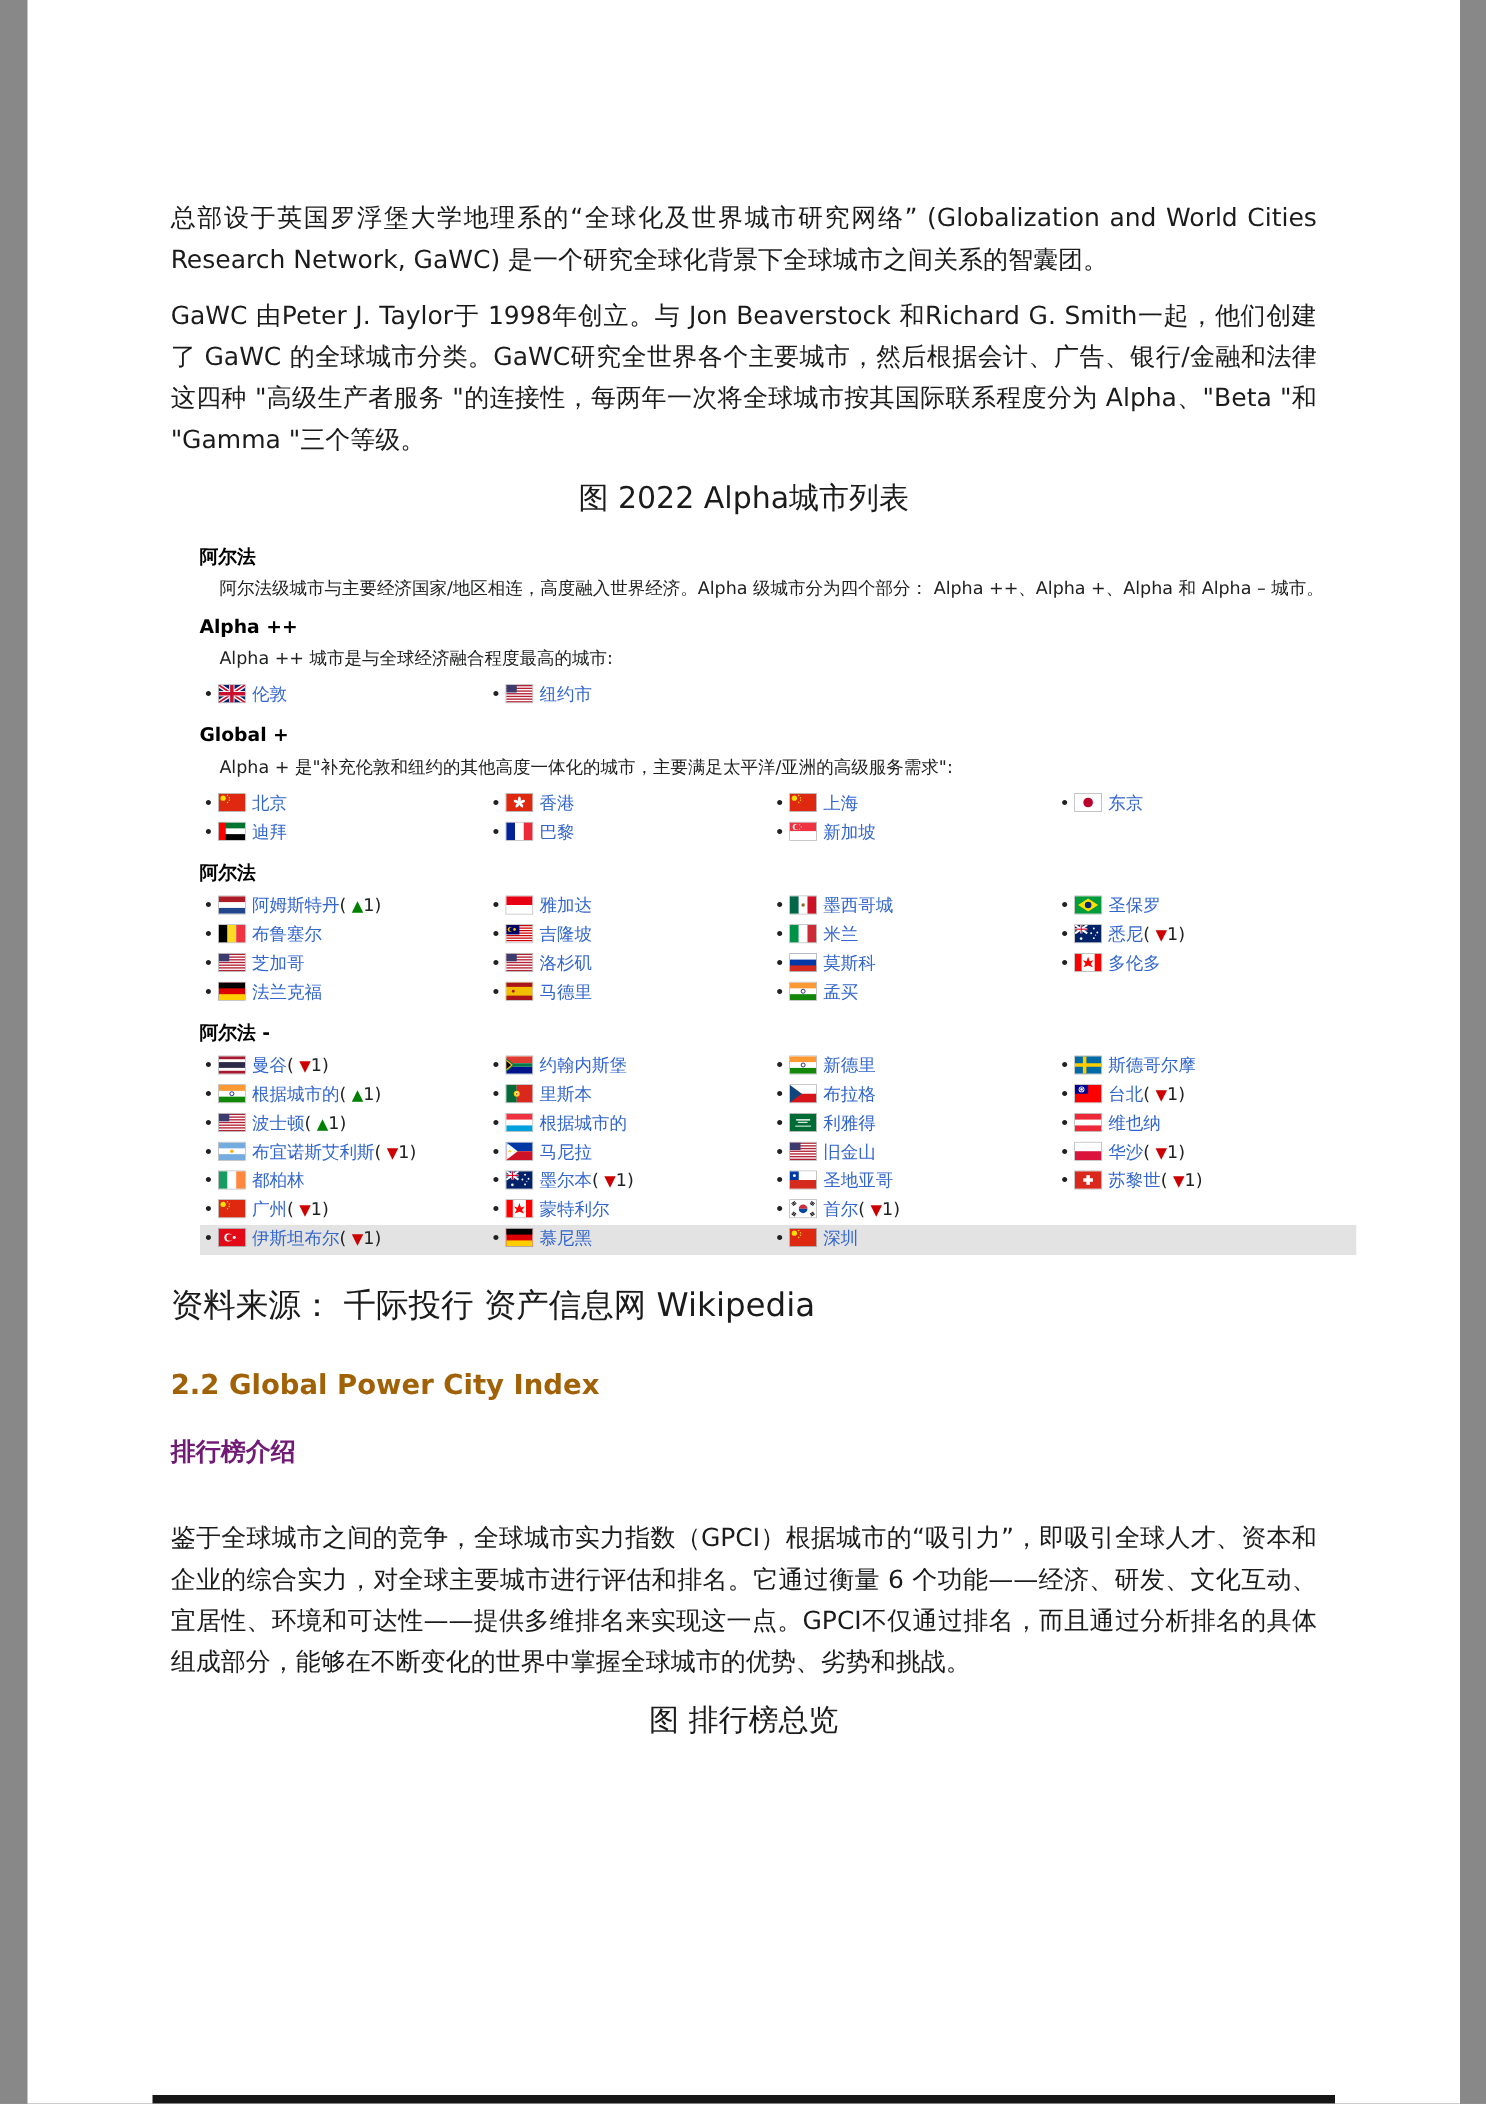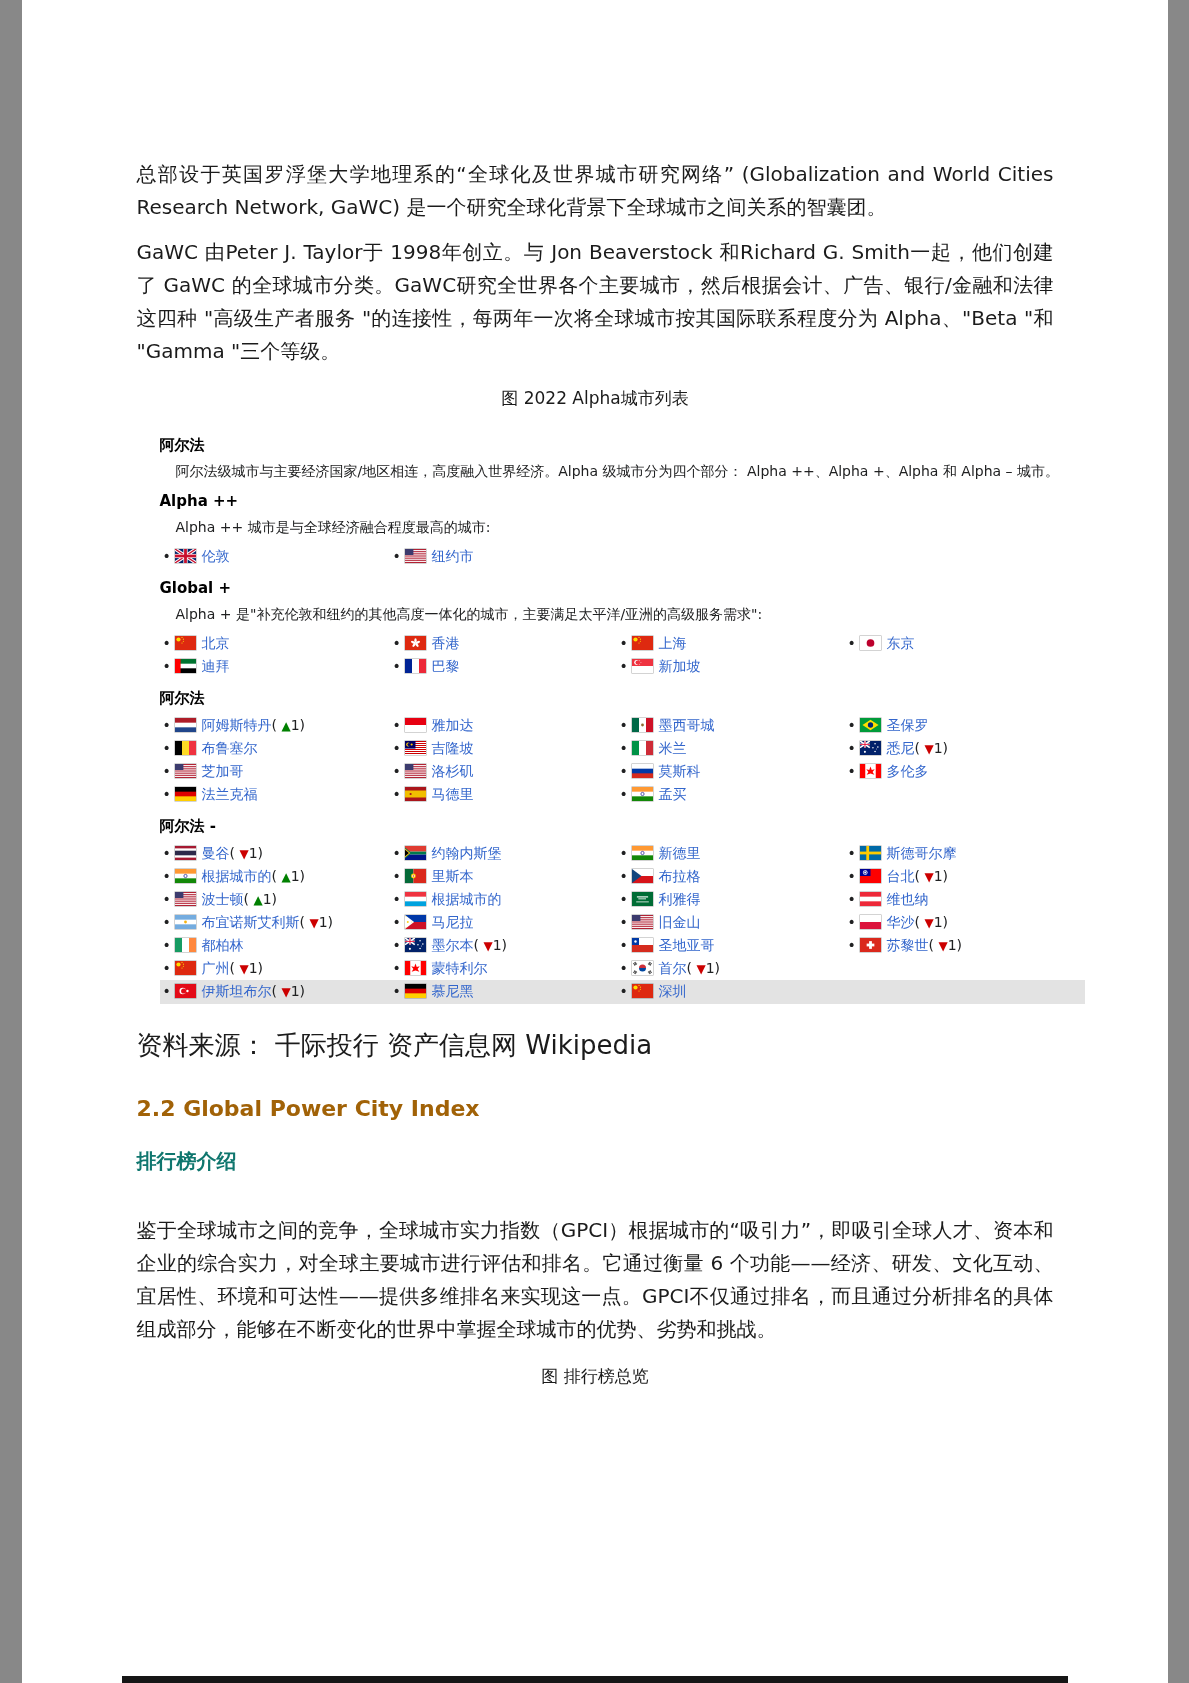--- a/index.html
+++ b/index.html
@@ -3,24 +3,24 @@
 <meta charset="utf-8">
 <style>
   html,body{margin:0;padding:0;background:#888;}
   .page{
     width:1146px;height:1683px;background:#fff;position:relative;
     margin:0 auto;box-sizing:border-box;padding:158px 114px 0 115px;
     font-family:"DejaVu Sans","Liberation Sans",sans-serif;color:#1b1b1b;
     overflow:hidden;
   }
   .body-text{font-size:20px;line-height:33px;margin:0 0 12px;text-align:justify;}
-  .caption{font-size:17px;line-height:33px;text-align:center;margin:14px 0 20px;color:#1b1b1b;}
+  .caption{font-size:24px;line-height:33px;text-align:center;margin:14px 0 20px;color:#1b1b1b;}
   .source{font-size:26px;line-height:33px;text-align:left;margin:26px 0 0;color:#1b1b1b;}
   .section-title{font-size:22px;font-weight:700;margin:32px 0 0;color:#a16207;line-height:30px;}
-  .sub-title{font-size:20px;font-weight:700;margin:24px 0 0;color:#0f766e;line-height:26px;}
+  .sub-title{font-size:20px;font-weight:700;margin:24px 0 0;color:#701a75;line-height:26px;}
   .sub-title + .body-text{margin-top:40px;}
 
   
   .embed{margin:0 0 0 23px;width:937px;position:relative;font-size:14px;color:#202122;}
   .embed-heading{font-weight:700;font-size:15px;color:#000;margin:10px 0 6px;line-height:20px;}
   .embed-heading:first-child{margin-top:0;}
   .embed-desc{margin:0 0 8px;line-height:20px;white-space:nowrap;padding-left:16px;}
   .city-grid{display:grid;grid-template-columns:230px 227px 228px auto;position:relative;z-index:1;}
   .city-item{position:relative;height:23px;line-height:23px;padding-left:15px;white-space:nowrap;}
   .bullet{position:absolute;left:3px;top:0;color:#202122;}

